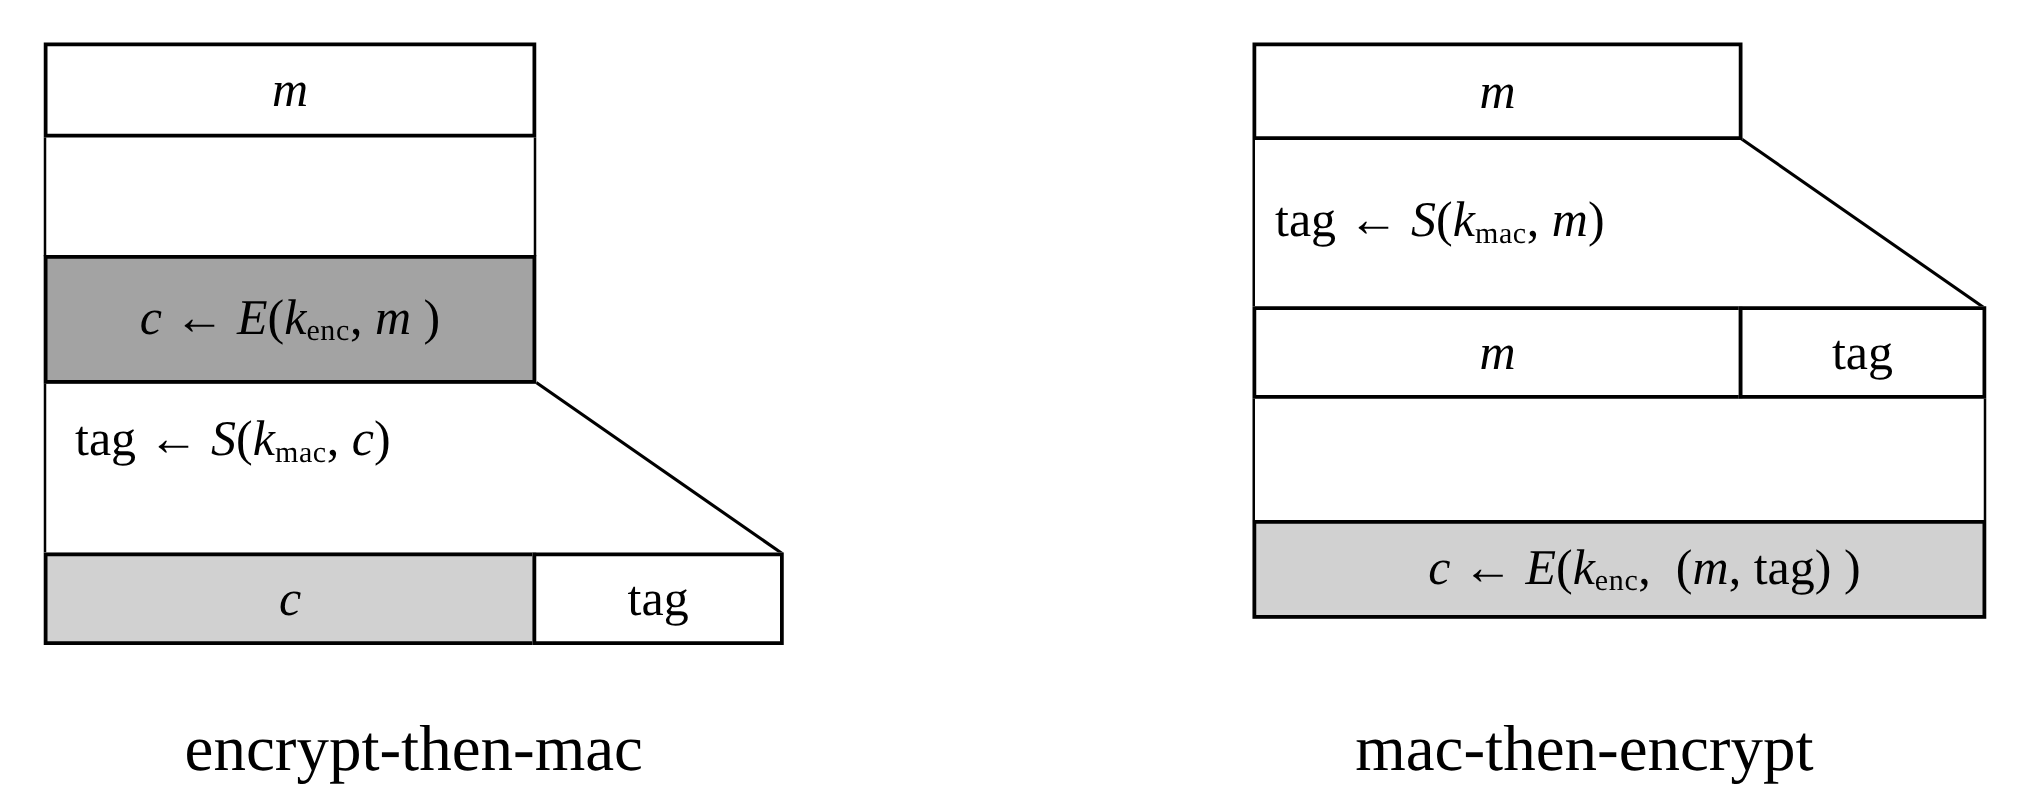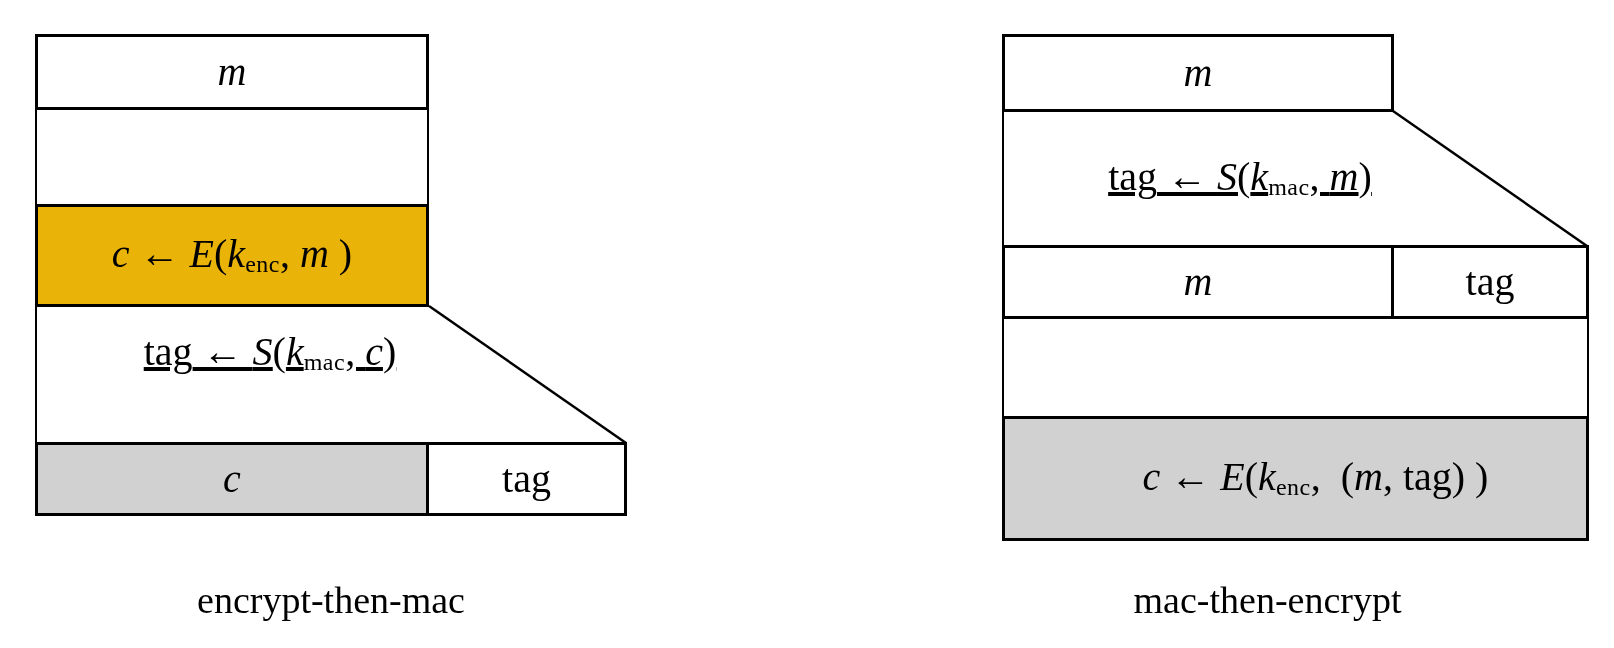--- a/index.html
+++ b/index.html
@@ -55,27 +55,25 @@
   .formula .it { font-style: italic; }
   .formula .sub {
     font-size: 24px;
     vertical-align: -0.22em;
     letter-spacing: 0.5px;
   }
   .float-label {
     position: absolute;
     display: flex;
     align-items: center;
-    justify-content: center;
-    text-decoration: underline;
   }
   .caption {
     position: absolute;
     text-align: center;
-    font-size: 38px;
+    font-size: 52px;
     line-height: 50px;
   }
 </style>
 </head>
 <body>
 
 <div class="canvas">
 
   <svg class="overlay" viewBox="0 0 1614 648" xmlns="http://www.w3.org/2000/svg">
     <line x1="429" y1="306" x2="626" y2="443" stroke="#000000" stroke-width="2.5"></line>
@@ -83,21 +81,21 @@
   </svg>
 
   <div>
 
     <div class="box" style="left:35px; top:34px; width:394px; height:76px;">
       <span class="formula"><span class="it">m</span></span>
     </div>
 
     <div class="gap" style="left:35px; top:110px; width:394px; height:95px;"></div>
 
-    <div class="box" style="left: 35px; top: 204px; width: 394px; height: 103px; background: #eab308;">
+    <div class="box" style="left: 35px; top: 204px; width: 394px; height: 103px; background: #a3a3a3;">
       <span class="formula"><span class="it">c</span><span> ← </span><span class="it">E</span><span>(</span><span class="it">k</span><span class="sub">enc</span><span>, </span><span class="it">m</span><span> )</span></span>
     </div>
 
     <div class="vline" style="left:35px; top:307px; height:135px;"></div>
 
     <div class="float-label" style="left:60px; top:320px; width:420px; height:66px;">
       <span class="formula"><span>tag</span><span> ← </span><span class="it">S</span><span>(</span><span class="it">k</span><span class="sub">mac</span><span>, </span><span class="it">c</span><span>)</span></span>
     </div>
 
     <div class="box" style="left: 35px; top: 442px; width: 394px; height: 74px; background: rgb(209, 209, 209);">
@@ -126,20 +124,20 @@
     <div class="box" style="left:1002px; top:245px; width:392px; height:74px;">
       <span class="formula"><span class="it">m</span></span>
     </div>
 
     <div class="box" style="left:1391px; top:245px; width:198px; height:74px;">
       <span class="formula"><span>tag</span></span>
     </div>
 
     <div class="gap" style="left:1002px; top:319px; width:587px; height:97px;"></div>
 
-    <div class="box" style="left: 1002px; top: 416px; width: 587px; height: 125px; background: rgb(209, 209, 209); padding-left: 40px;">
+    <div class="box" style="left: 1002px; top: 416px; width: 587px; height: 79px; background: rgb(209, 209, 209); padding-left: 40px;">
       <span class="formula"><span class="it">c</span><span> ← </span><span class="it">E</span><span>(</span><span class="it">k</span><span class="sub">enc</span><span>,  (</span><span class="it">m</span><span>, </span><span>tag</span><span>) )</span></span>
     </div>
 
     <div class="caption" style="left:974px; top:575px; width:587px;">mac-then-encrypt</div>
   </div>
 
 </div>
 
 </body></html>

